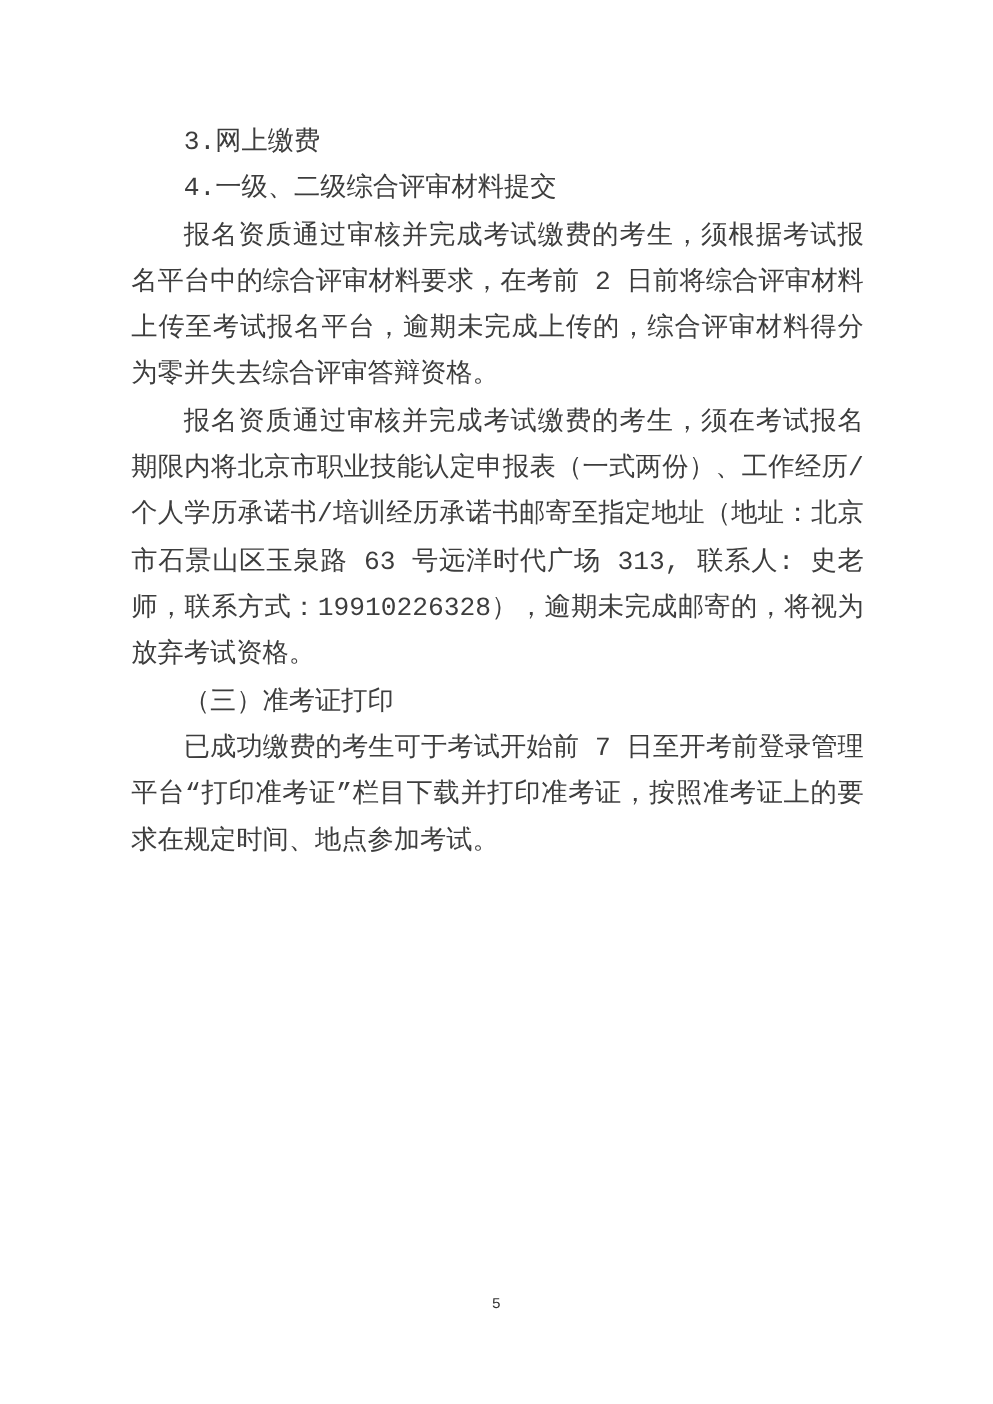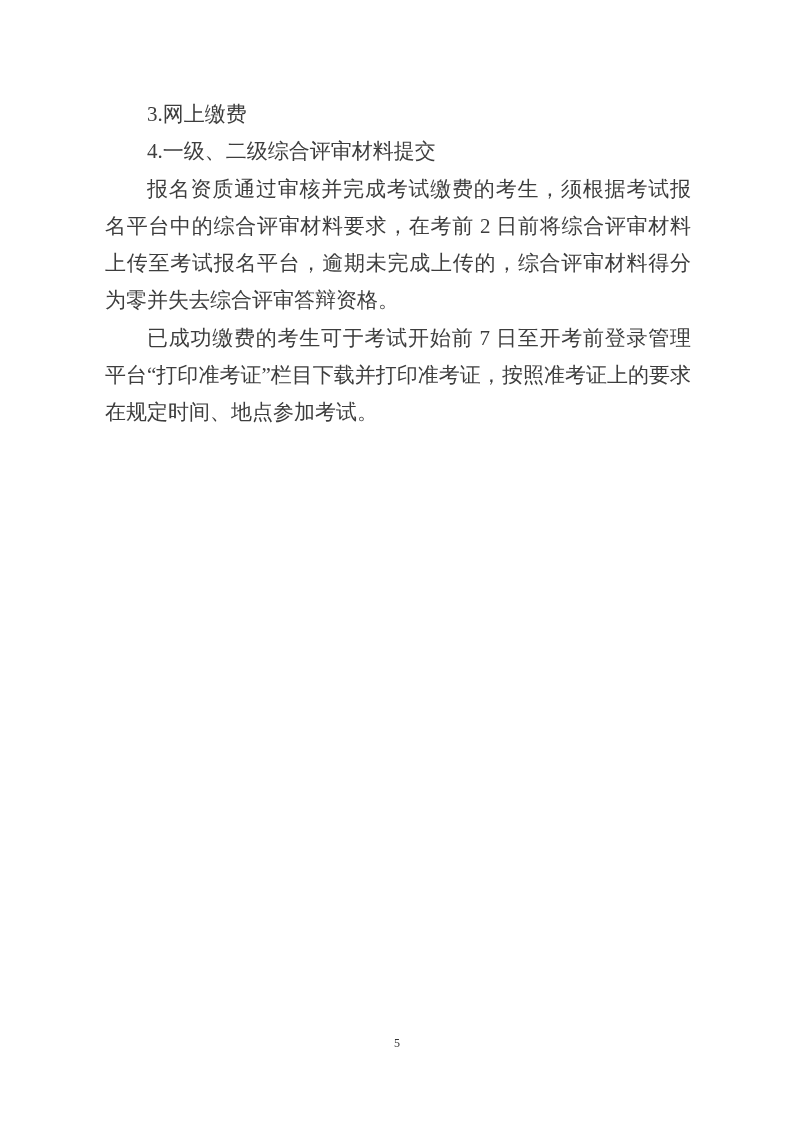--- a/index.html
+++ b/index.html
@@ -6,21 +6,21 @@
     margin: 0;
     padding: 0;
     background: #ffffff;
   }
   .page {
     position: relative;
     width: 794px;
     height: 1070px;
     background: #ffffff;
     overflow: hidden;
-    font-family: Liberation Serif, serif;
+    font-family: Liberation Mono, monospace;
   }
   .content {
     position: absolute;
     left: 105px;
     top: 96px;
     width: 586px;
     font-size: 21px;
     line-height: 37.3px;
     color: #3d3d3d;
     text-align: justify;
@@ -43,16 +43,18 @@
   }
 </style>
 </head>
 <body>
 
 <div class="page">
   <div class="content">
     <p>3.网上缴费</p>
     <p>4.一级、二级综合评审材料提交</p>
     <p>报名资质通过审核并完成考试缴费的考生，须根据考试报名平台中的综合评审材料要求，在考前 2 日前将综合评审材料上传至考试报名平台，逾期未完成上传的，综合评审材料得分为零并失去综合评审答辩资格。</p>
+    <p>报名资质通过审核并完成考试缴费的考生，须在考试报名期限内将北京市职业技能认定申报表（一式两份）、工作经历/个人学历承诺书/培训经历承诺书邮寄至指定地址（地址：北京市石景山区玉泉路 63 号远洋时代广场 313, 联系人: 史老师，联系方式：19910226328），逾期未完成邮寄的，将视为放弃考试资格。</p>
+    <p>（三）准考证打印</p>
     <p>已成功缴费的考生可于考试开始前 7 日至开考前登录管理平台“打印准考证”栏目下载并打印准考证，按照准考证上的要求在规定时间、地点参加考试。</p>
   </div>
   <div class="page-number">5</div>
 </div>
 
 </body></html>

